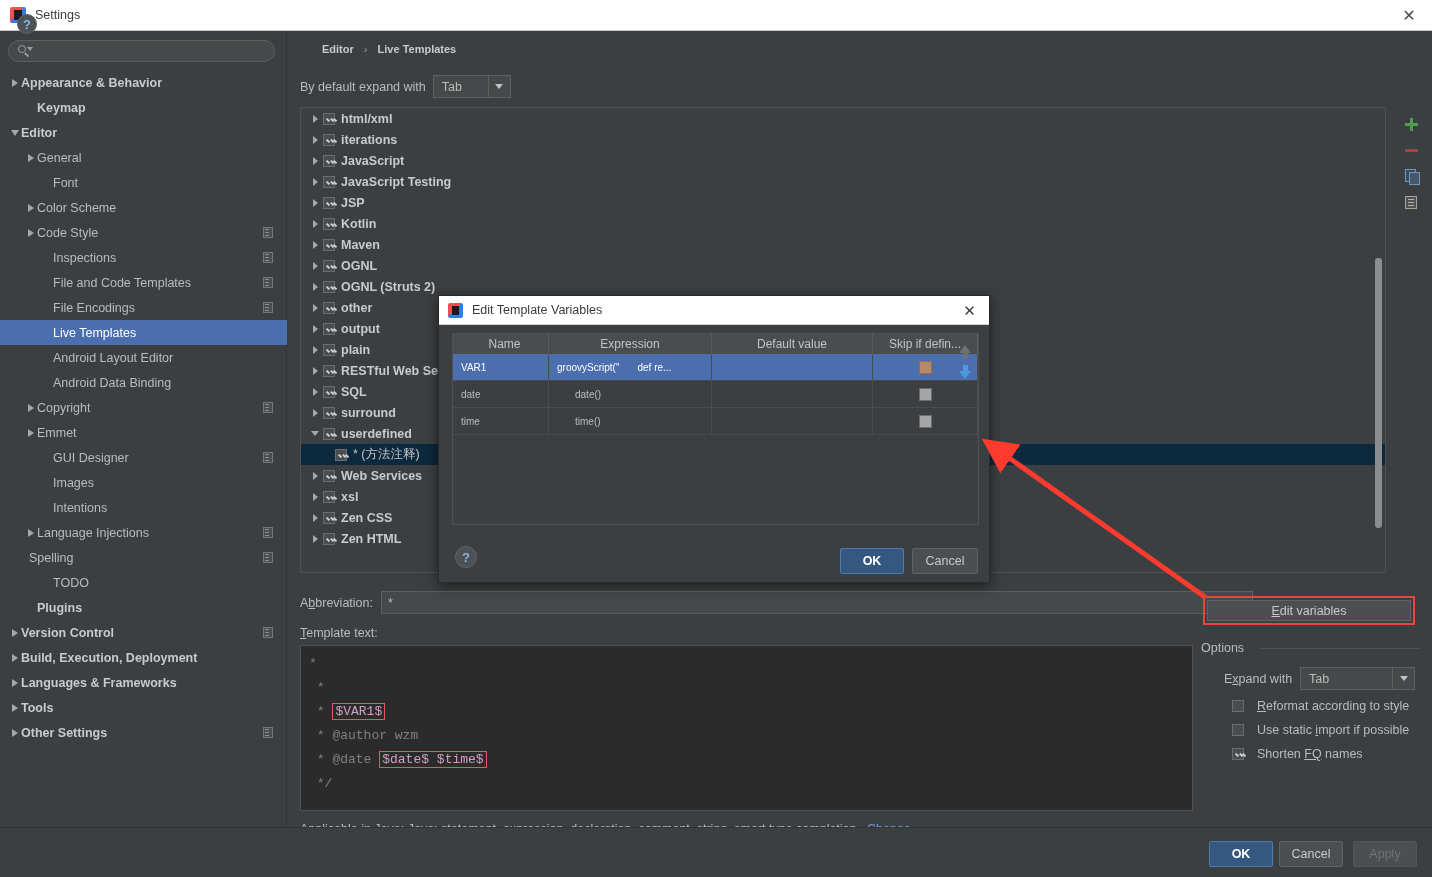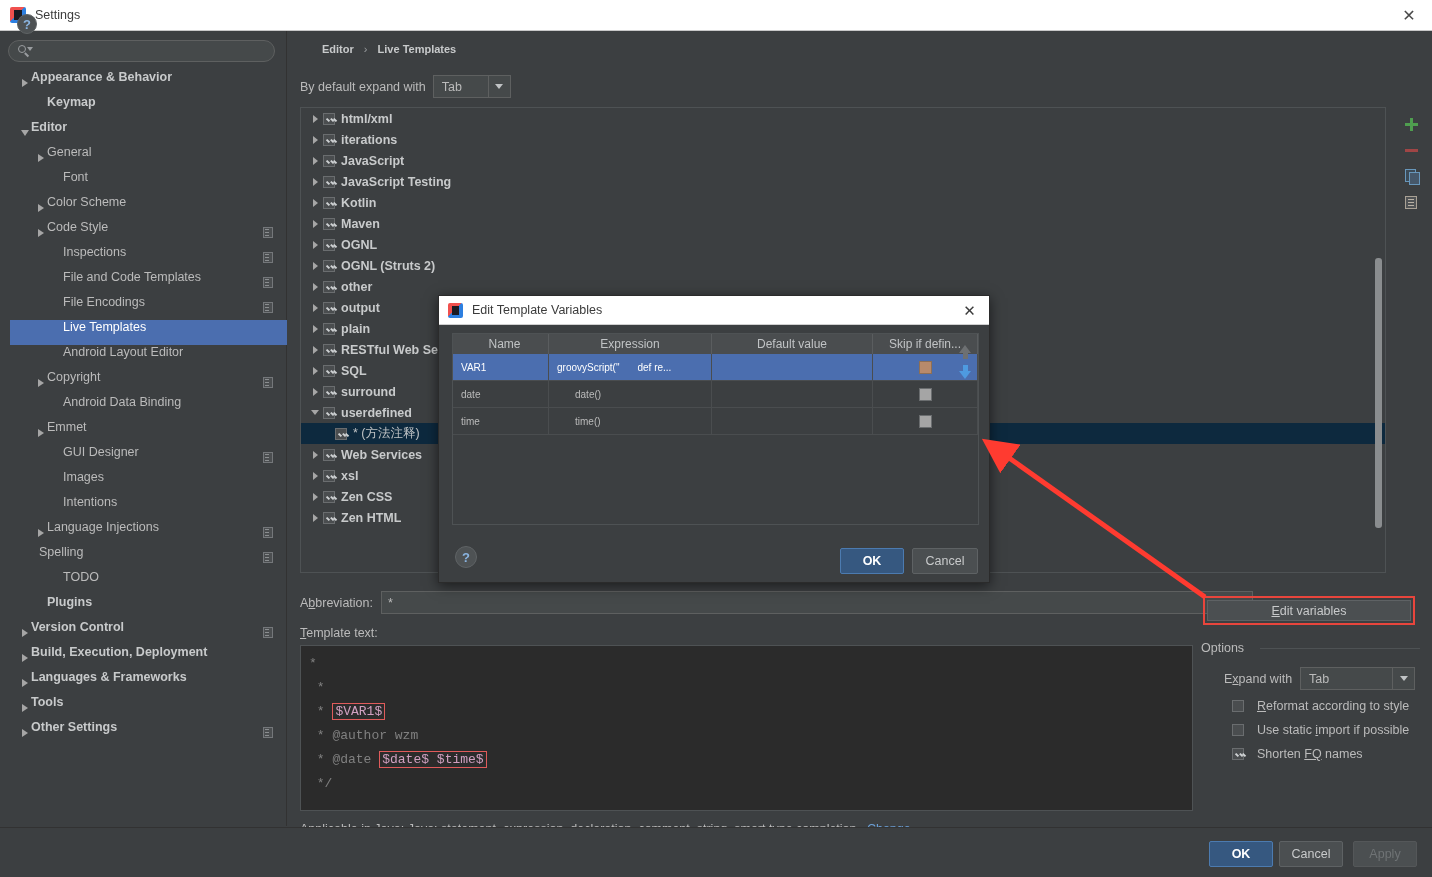--- a/index.html
+++ b/index.html
@@ -56,22 +56,22 @@
     background: #9a9da0; transform: rotate(45deg); transform-origin: left center;
   }
   .search-ico .tri {
     position: absolute; left: 10px; top: 3px;
     border-left: 3px solid transparent; border-right: 3px solid transparent;
     border-top: 4px solid #9a9da0;
   }
 
   .tree { position: absolute; left: 0; top: 39px; width: 287px; }
   .t-row {
-    height: 25px; display: flex; position: relative;
-    padding-left: 10px; white-space: nowrap; margin-left: 10px;
+    height: 25px; display: flex; align-items: center; position: relative;
+    padding-left: 10px; white-space: nowrap;
   }
   .t-row.sel { background: #4b6eaf; }
   .t-row.sel .t-label { color: #ffffff; }
   .arrow {
     width: 13px; flex: 0 0 13px; display: flex; align-items: center; justify-content: center;
   }
   .arrow i {
     display: block; width: 0; height: 0;
     border-top: 4.5px solid transparent; border-bottom: 4.5px solid transparent;
     border-left: 6px solid #a6a6a6;
@@ -391,30 +391,30 @@
         <span class="badge-ico"></span>
       </div>
       <div class="t-row sel" style="padding-left: 40px;">
         <span class="arrow"></span>
         <span class="t-label">Live Templates</span>
       </div>
       <div class="t-row" style="padding-left: 40px;">
         <span class="arrow"></span>
         <span class="t-label">Android Layout Editor</span>
       </div>
+      <div class="t-row" style="padding-left: 40px;">
+        <span class="arrow"></span>
+        <span class="t-label">Android Data Binding</span>
+      </div>
       <div class="t-row" style="padding-left: 24px;">
         <span class="arrow">
           <i></i>
         </span>
         <span class="t-label">Copyright</span>
         <span class="badge-ico"></span>
-      </div>
-      <div class="t-row" style="padding-left: 40px;">
-        <span class="arrow"></span>
-        <span class="t-label">Android Data Binding</span>
       </div>
       <div class="t-row" style="padding-left: 24px;">
         <span class="arrow">
           <i></i>
         </span>
         <span class="t-label">Emmet</span>
       </div>
       <div class="t-row" style="padding-left: 40px;">
         <span class="arrow"></span>
         <span class="t-label">GUI Designer</span>
@@ -523,20 +523,27 @@
           </span>
           <span class="cbx on"></span>
           <span class="tpl-label">JavaScript</span>
         </div>
         <div class="tpl-row">
           <span class="tpl-arrow">
             <i></i>
           </span>
           <span class="cbx on"></span>
           <span class="tpl-label">JavaScript Testing</span>
+        </div>
+        <div class="tpl-row">
+          <span class="tpl-arrow">
+            <i></i>
+          </span>
+          <span class="cbx on"></span>
+          <span class="tpl-label">JSP</span>
         </div>
         <div class="tpl-row">
           <span class="tpl-arrow">
             <i></i>
           </span>
           <span class="cbx on"></span>
           <span class="tpl-label">Kotlin</span>
         </div>
         <div class="tpl-row">
           <span class="tpl-arrow">

